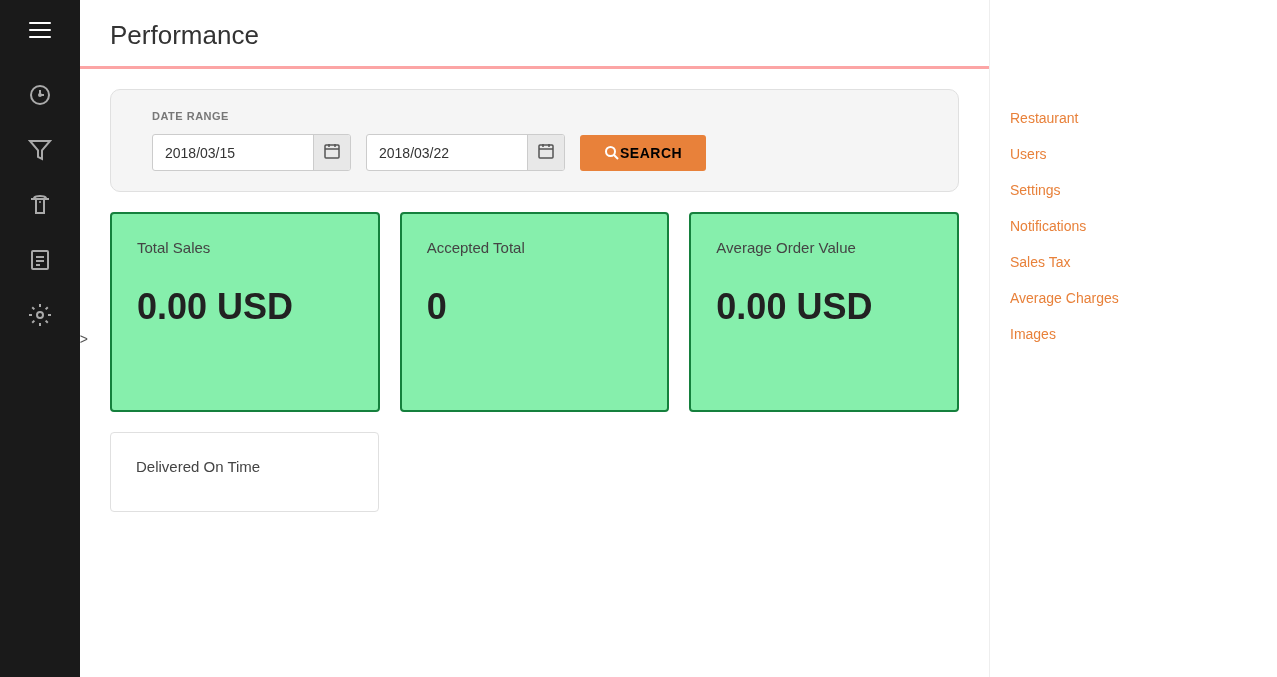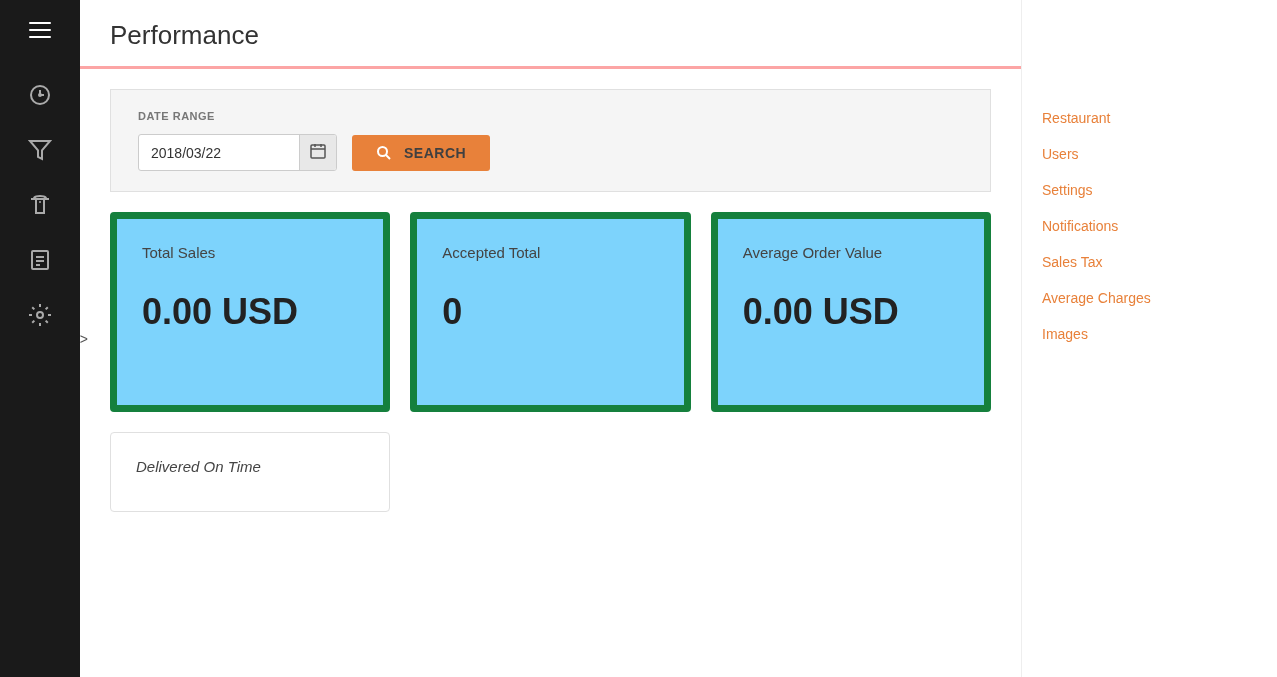--- a/index.html
+++ b/index.html
@@ -78,22 +78,22 @@
       padding: 20px 30px;
       display: flex;
       flex-direction: column;
       gap: 20px;
     }
 
     
     .date-range-panel {
       background: #f5f5f5;
       border: 1px solid #e0e0e0;
-      border-radius: 0;
-      padding: 20px 27px;
+      border-radius: 10px;
+      padding: 20px 41px;
     }
     .date-range-label {
       font-size: 11px;
       font-weight: 600;
       color: #777;
       letter-spacing: 0.5px;
       margin-bottom: 12px;
       text-transform: uppercase;
     }
     .date-inputs-row {
@@ -122,82 +122,81 @@
       background: #e8e8e8;
       border: none;
       border-left: 1px solid #ccc;
       padding: 8px 10px;
       cursor: pointer;
       color: #555;
       font-size: 14px;
     }
     .search-btn {
       background: #e8813a;
-      color: #404040;
+      color: #000000;
       border: none;
       padding: 10px 24px;
       font-size: 14px;
       font-weight: 600;
       letter-spacing: 0.5px;
       border-radius: 3px;
       cursor: pointer;
       display: flex;
       align-items: center;
-      gap: 12px;
+      gap: 0;
       text-transform: uppercase;
     }
 
     
     .stats-row {
       display: flex;
       gap: 20px;
     }
     .stat-card {
       flex: 1;
-      background: #7dd3fc;
-      border: 7px solid #15803d;
+      background: #86efac;
+      border: 2px solid #15803d;
       border-radius: 4px;
       padding: 25px 25px 30px 25px;
       min-height: 200px;
     }
     .stat-card-title {
       font-size: 15px;
       color: #444;
       font-weight: 400;
       margin-bottom: 30px;
     }
     .stat-card-value {
       font-size: 36px;
       font-weight: 700;
       color: #222;
     }
 
     
     .bottom-cards-row {
       display: flex;
       gap: 32px;
-      font-style: italic;
     }
     .bottom-card {
       width: calc(33.33% - 14px);
       background: #fff;
       border: 1px solid #e0e0e0;
       border-radius: 4px;
       padding: 25px 25px 30px 25px;
       min-height: 80px;
     }
     .bottom-card-title {
       font-size: 15px;
       color: #444;
       font-weight: 400;
     }
 
     
     .right-nav {
-      width: 256px;
+      width: 288px;
       flex-shrink: 0;
       padding: 100px 30px 20px 20px;
       border-left: 1px solid #eee;
     }
     .right-nav-item {
       display: block;
       color: #e8813a;
       font-size: 14px;
       text-decoration: none;
       padding: 10px 0;
@@ -251,20 +250,31 @@
 <div class="main-content">
   <div class="page-header">
     <h1 class="page-title">Performance</h1>
   </div>
 
   <div class="content-area">
 
     <div class="date-range-panel">
       <div class="date-range-label">DATE RANGE</div>
       <div class="date-inputs-row">
+        <div class="date-input-wrapper">
+          <input class="date-input" type="text" value="2018/03/15" style="">
+          <button class="calendar-btn">
+            <svg width="16" height="16" viewBox="0 0 16 16" fill="none" stroke="#555" stroke-width="1.5">
+              <rect x="1" y="2" width="14" height="13" rx="1"></rect>
+              <line x1="1" y1="6" x2="15" y2="6"></line>
+              <line x1="5" y1="1" x2="5" y2="4"></line>
+              <line x1="11" y1="1" x2="11" y2="4"></line>
+            </svg>
+          </button>
+        </div>
         <div class="date-input-wrapper">
           <input class="date-input" type="text" value="2018/03/22" style="">
           <button class="calendar-btn">
             <svg width="16" height="16" viewBox="0 0 16 16" fill="none" stroke="#555" stroke-width="1.5">
               <rect x="1" y="2" width="14" height="13" rx="1"></rect>
               <line x1="1" y1="6" x2="15" y2="6"></line>
               <line x1="5" y1="1" x2="5" y2="4"></line>
               <line x1="11" y1="1" x2="11" y2="4"></line>
             </svg>
           </button>

